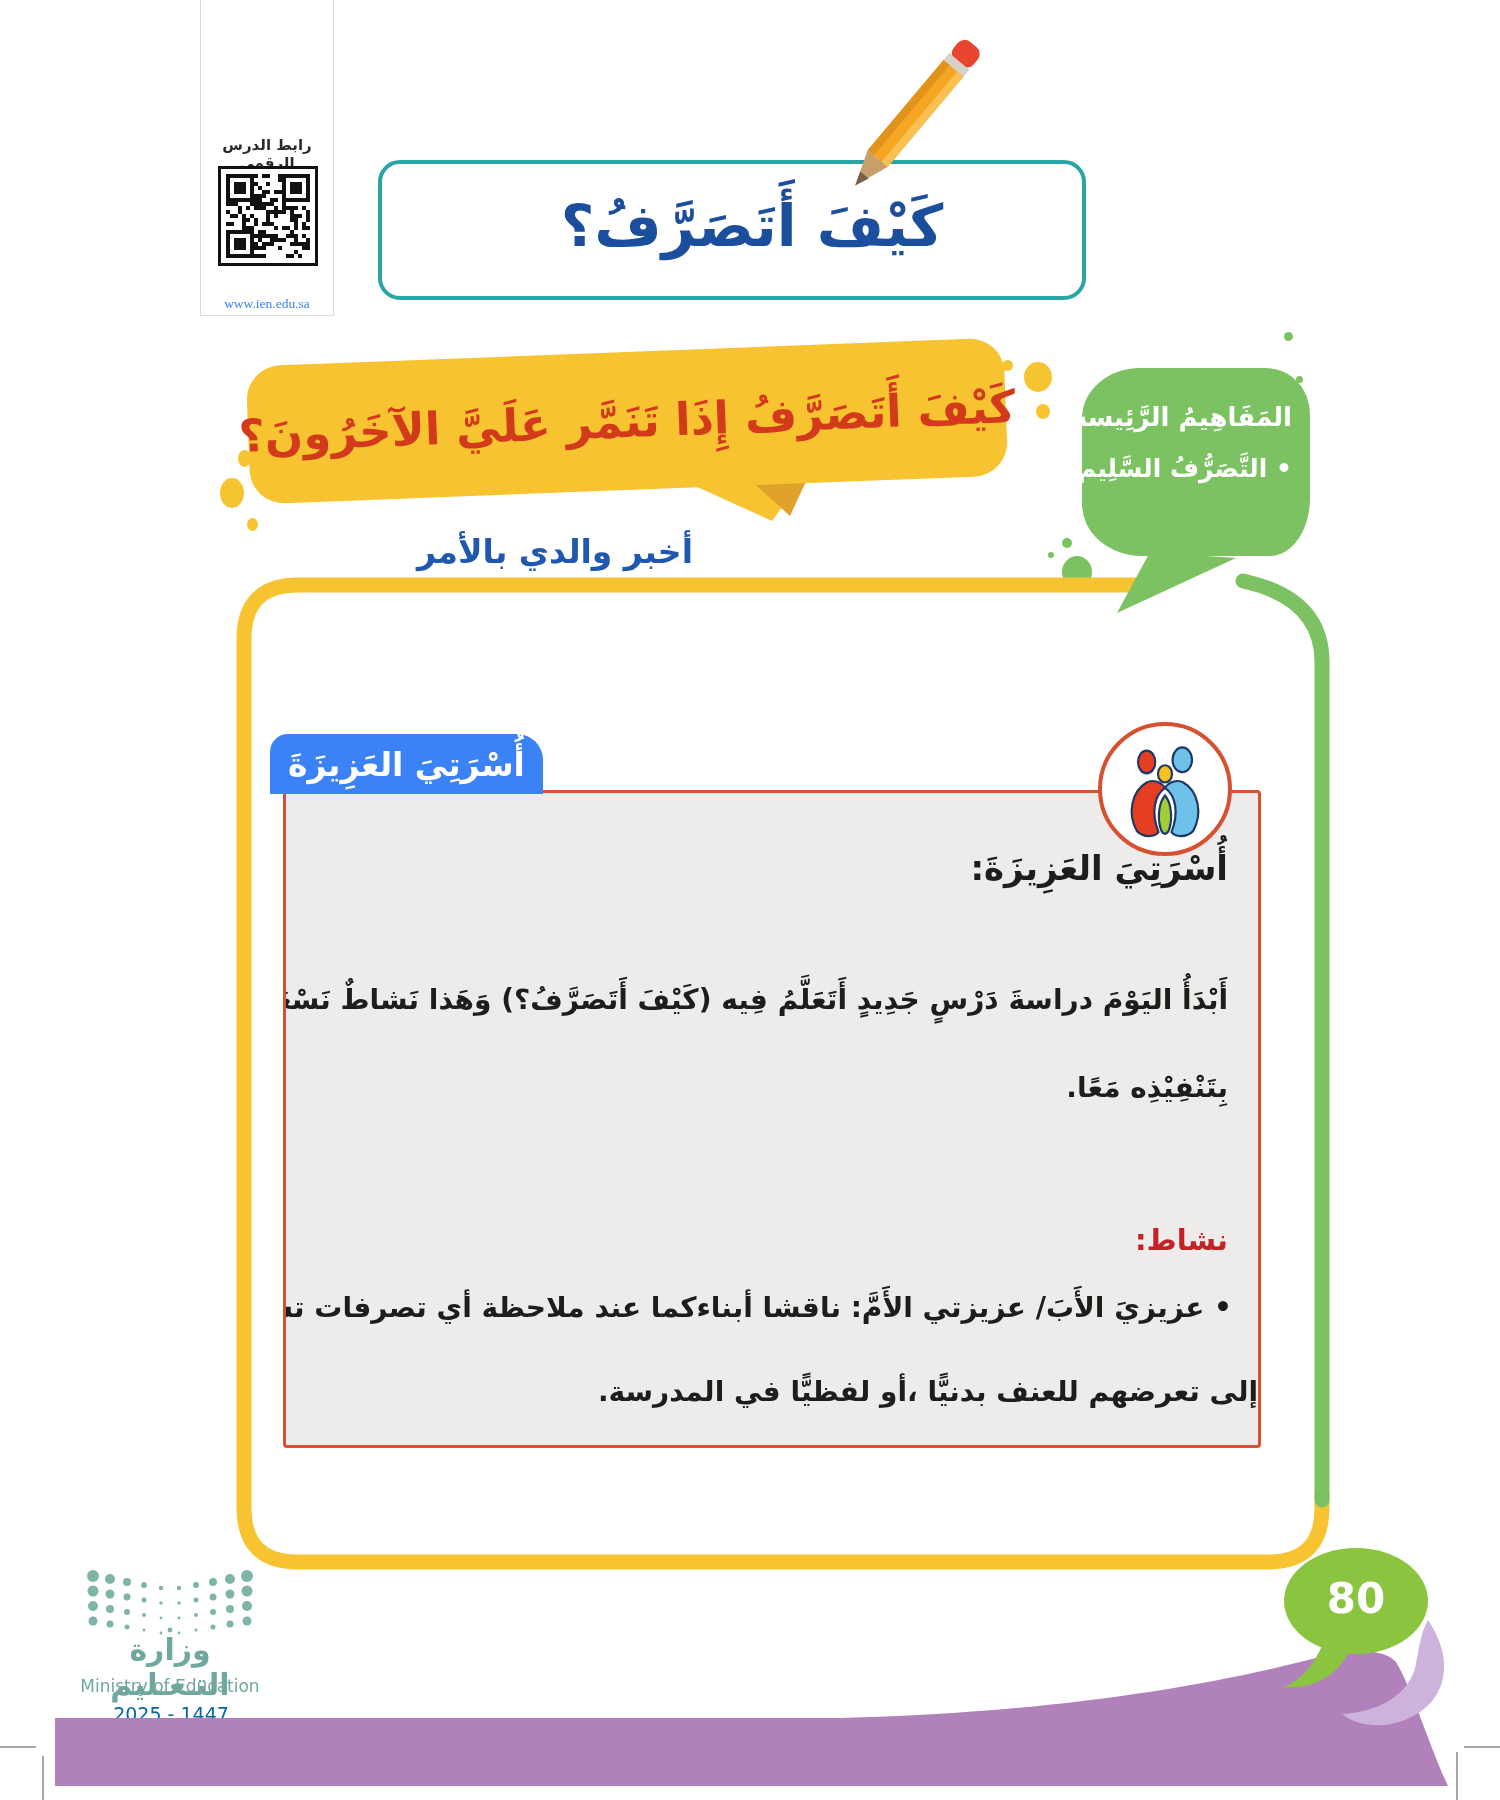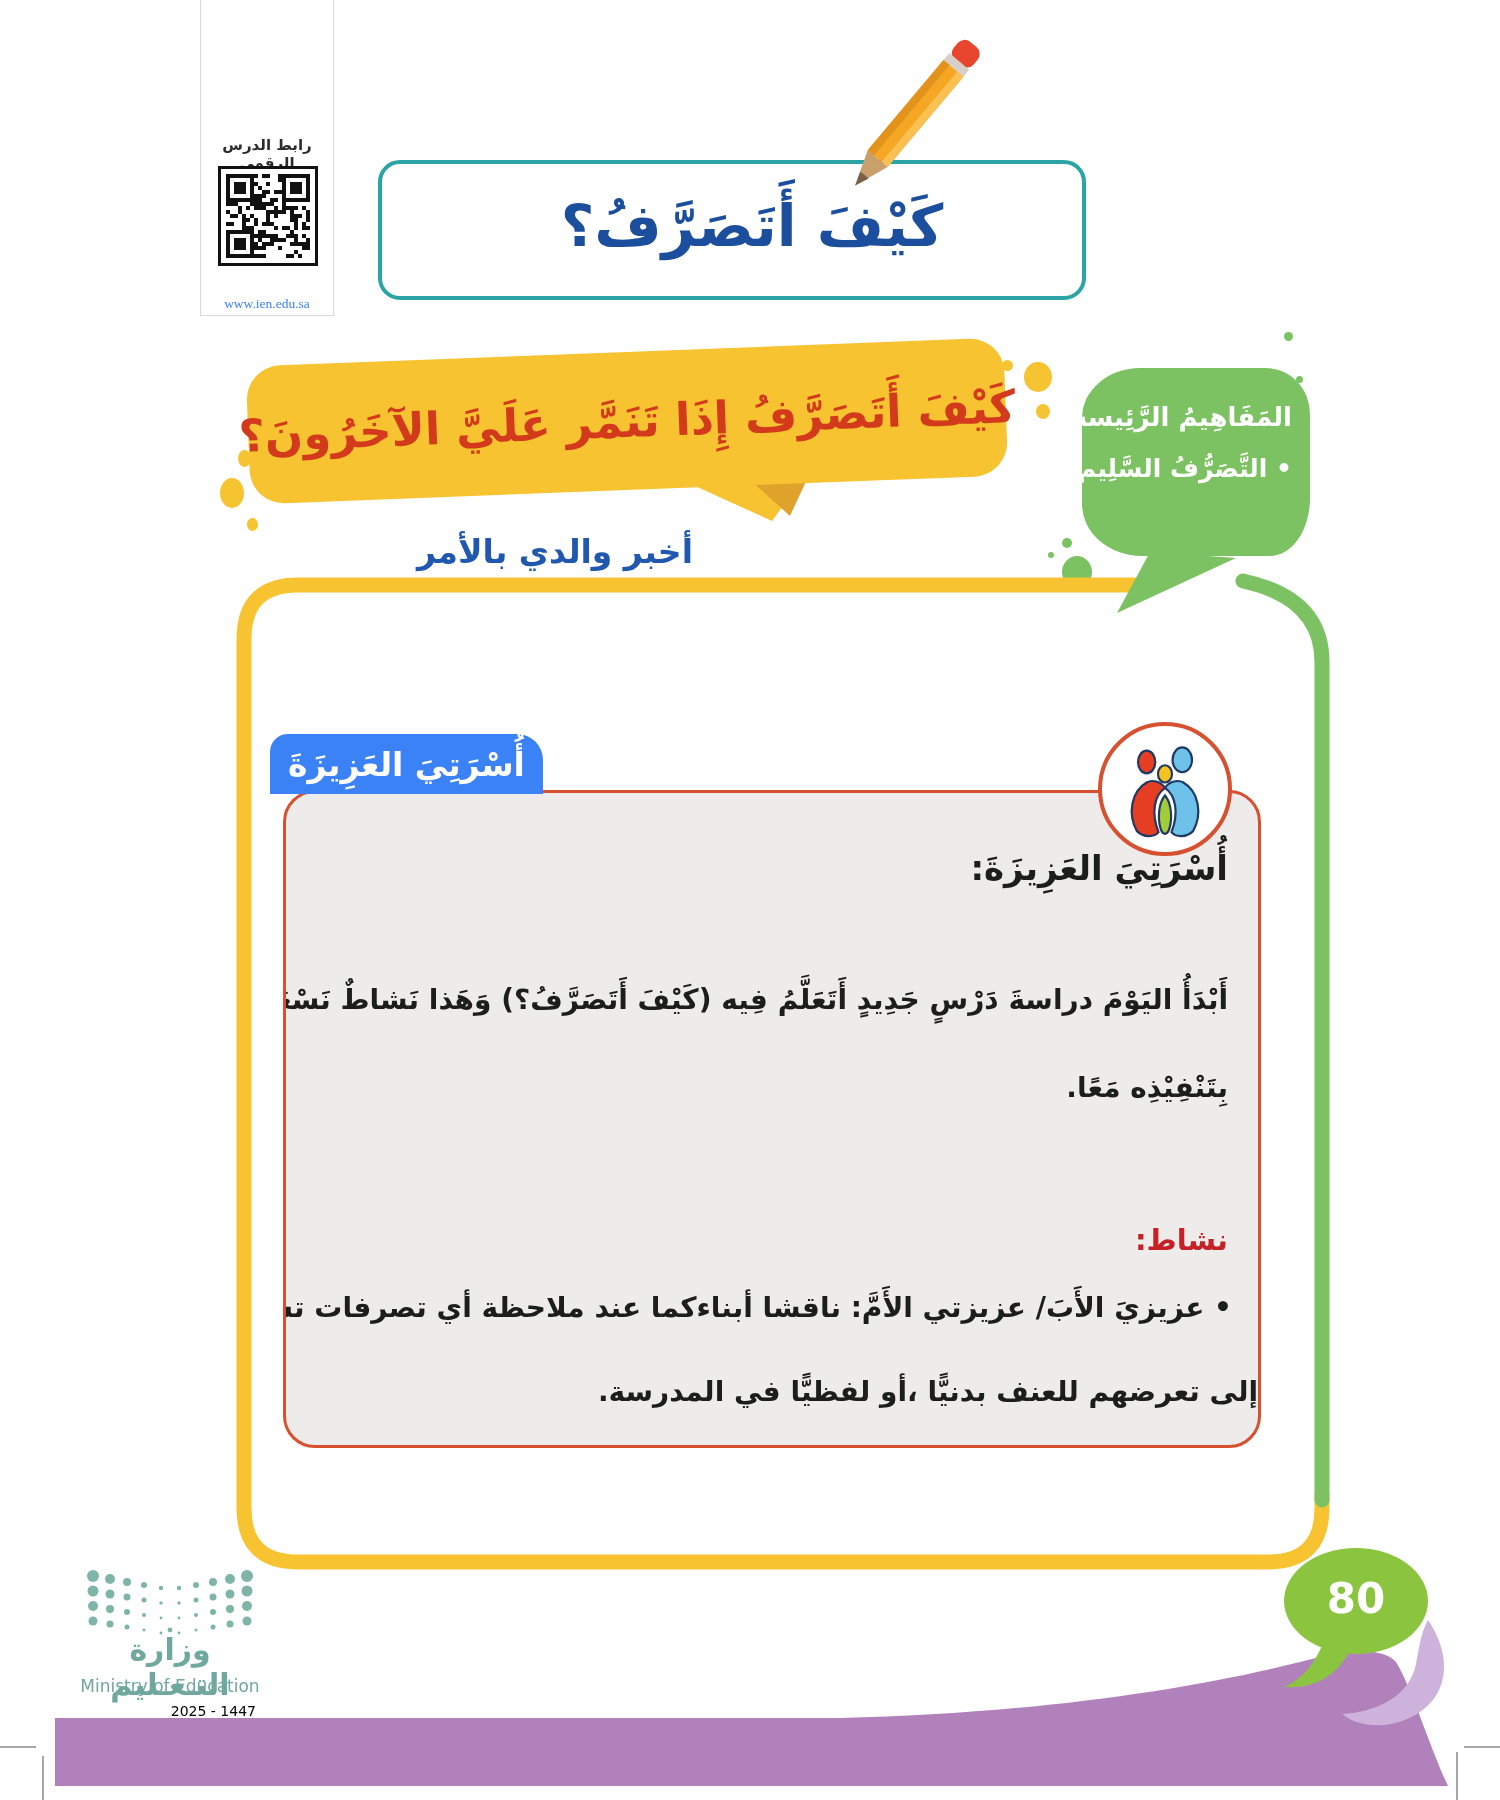--- a/index.html
+++ b/index.html
@@ -40,43 +40,43 @@
   .concepts .h{color:#fff;font-weight:800;font-size:26px;white-space:nowrap;}
   .concepts .i{color:#fff;font-weight:800;font-size:25px;margin-top:22px;white-space:nowrap;}
 
   svg.overlay{left:0;top:0;width:1500px;height:1800px;pointer-events:none;}
 
   
   .family-tab{left:270px;top:734px;width:273px;height:60px;background:#3b82f6;
               border-radius:18px 26px 0 0;z-index:4;display:flex;align-items:center;
               justify-content:center;color:#fff;font-weight:700;font-size:33px;direction:rtl;}
   .letter-panel{left:283px;top:790px;width:978px;height:658px;background:#edecea;
-                border:3px solid #d7502f;border-radius:32px;box-sizing:border-box;
+                border:3px solid #d7502f;border-radius:4px;box-sizing:border-box;
                 z-index:2;overflow:hidden;}
   .family-badge{left:1098px;top:722px;width:134px;height:134px;background:#fff;
                 border:4px solid #d7502f;border-radius:50%;z-index:5;box-sizing:border-box;
                 display:flex;align-items:center;justify-content:center;}
   .ln{position:absolute;direction:rtl;color:#1d1d1b;font-weight:700;white-space:nowrap;}
   .salut{top:55px;right:30px;font-size:34px;}
   .l1{top:190px;right:30px;font-size:28px;}
   .l2{top:278px;right:30px;font-size:28px;}
   .l3{top:352px;right:30px;font-size:28px;}
   .act-h{top:430px;right:30px;font-size:29px;color:#c42227;font-weight:800;}
   .a1{top:498px;right:26px;font-size:28px;}
   .a2{top:582px;left:0;right:0;text-align:right;font-size:28px;}
 
   
   .page-num{left:1300px;top:1574px;width:112px;text-align:center;font-size:42px;
             font-weight:800;color:#fff;z-index:9;}
   .moe-ar{left:75px;top:1632px;width:190px;text-align:center;font-size:30px;
           font-weight:700;color:#70a79e;direction:rtl;z-index:1;}
   .moe-en{left:75px;top:1676px;width:190px;text-align:center;font-size:17px;
           color:#70a79e;z-index:1;}
-  .moe-year{left:86px;top:1703px;width:170px;text-align:right;font-size:14px;
-            color:#000000;z-index:1;}
+  .moe-year{left:86px;top:1703px;width:170px;text-align:center;font-size:19px;
+            color:#0369a1;z-index:1;}
 </style>
 </head>
 <body>
 
 <div class="abs qr-card">
   <div class="qr-label">رابط الدرس الرقمي</div>
   <svg class="qr-svg" id="qr-svg" width="100" height="100" viewBox="0 0 100 100">
       <rect x="1.5" y="1.5" width="97" height="97" fill="#fff" stroke="#111" stroke-width="3"></rect>
       <rect x="36" y="8" width="4" height="4" fill="#111"></rect>
       <rect x="44" y="8" width="4" height="4" fill="#111"></rect>

